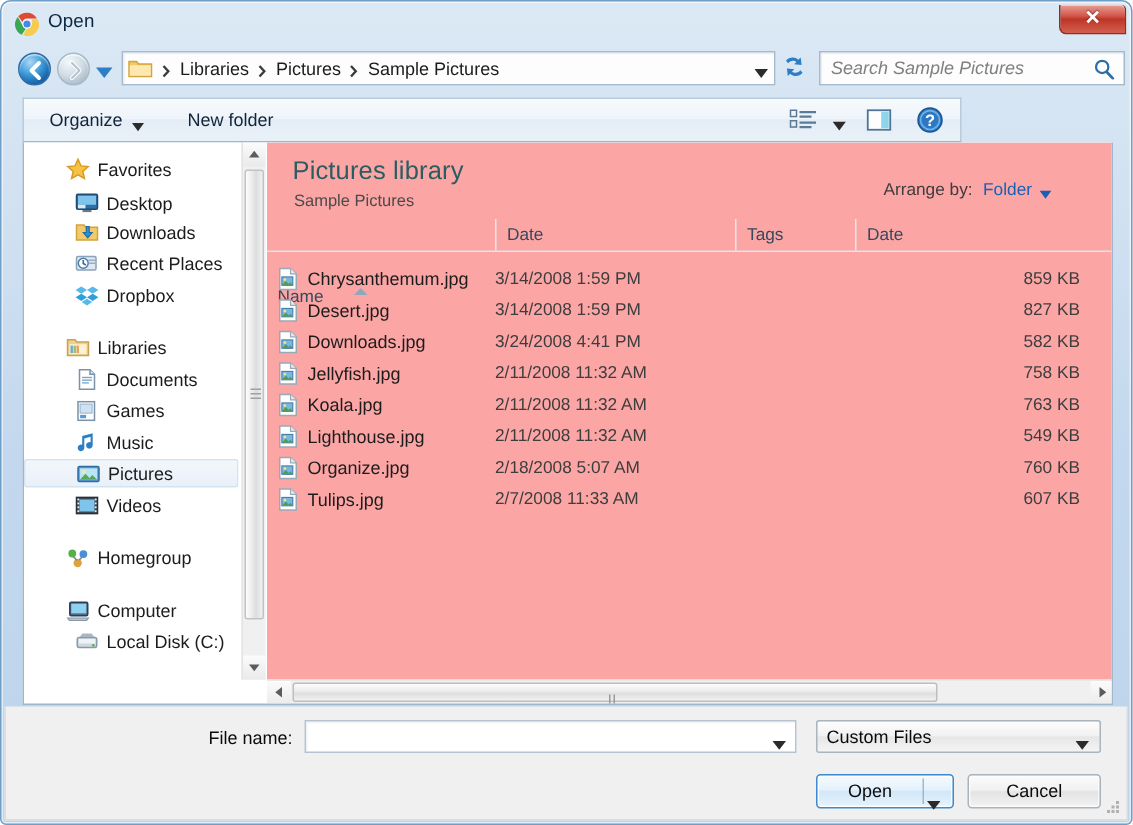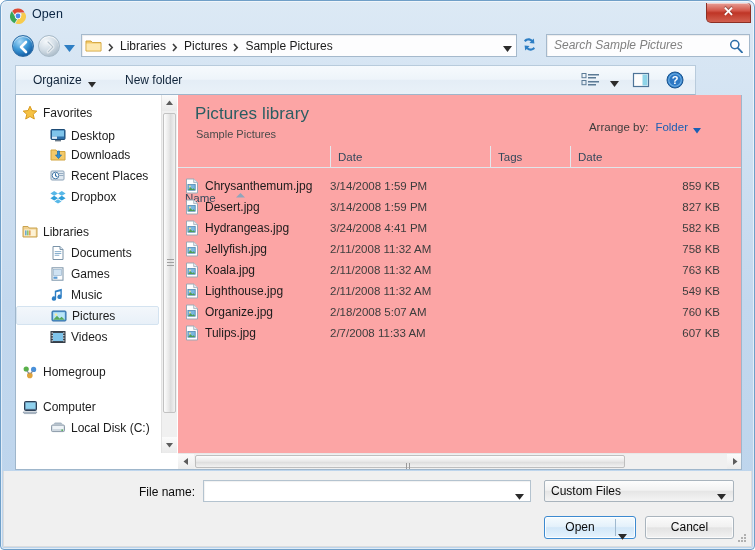--- a/index.html
+++ b/index.html
@@ -134,21 +134,21 @@
   }
   .search-icon {
     position: absolute; right: 6px; top: 4px;
     width: 14px; height: 14px;
   }
 
   
   .toolbar {
     position: absolute;
     left: 14px; top: 64px;
-    width: 681px; height: 30px;
+    width: 626px; height: 30px;
     background: linear-gradient(180deg,#f6fafd 0%,#eef4fa 48%,#e4edf6 49%,#e9f1f8 100%);
     border: 1px solid #b8cbdc;
     border-bottom: 1px solid #9fb6cb;
     box-sizing: border-box;
     padding-left: 24px;
   }
   .tbtn {
     position: absolute; top: 0; height: 28px;
     display: flex; align-items: center;
     font-size: 12px; color: #10243a;
@@ -189,21 +189,21 @@
   .nav-item {
     position: absolute;
     left: 0; height: 19px;
     width: 143px;
     display: flex; align-items: center;
     font-size: 12px;
     color: #1c1c1c;
     cursor: default;
     box-sizing: border-box;
   }
-  .nav-item.root { padding-left: 6px; }
+  .nav-item.root { padding-left: 28px; }
   .nav-item.child { padding-left: 34px; }
   .nav-item.selected {
     background: linear-gradient(180deg,#f3f7fb 0%,#e8f0f8 100%);
     border: 1px solid #d4e3f0;
     border-radius: 2px;
   }
   .nav-ico { width: 16px; height: 16px; margin-right: 5px; flex: 0 0 16px; position: relative; }
   .nav-lbl { white-space: nowrap; }
 
   .sb-vert {
@@ -771,21 +771,21 @@
           </div>
           <div class="row" style="top: 122px;">
             <div class="cell-name">
               <span class="file-ico"><svg width="14" height="16" viewBox="0 0 14 16">
                   <path d="M1.5 1h7.2l3.8 3.6V15H1.5Z" fill="#fefefe" stroke="#9aa9b6" stroke-width="1"></path>
                   <path d="M8.7 1v3.6h3.8" fill="#e4ebf1" stroke="#9aa9b6" stroke-width=".8"></path>
                   <rect x="2.9" y="6.6" width="7.3" height="5.6" fill="#7ab7e0" stroke="#3f7ba8" stroke-width=".7"></rect>
                   <circle cx="4.9" cy="8.4" r=".9" fill="#fde08a"></circle>
                   <path d="M3.1 12 5.6 9.3l1.8 2 1.2-1.1 1.5 1.8Z" fill="#4f9e50"></path>
                 </svg></span>
-              <span class="fname">Hydrangeas.jpg</span>
+              <span class="fname">Downloads.jpg</span>
             </div>
             <div class="cell-date">3/24/2008 4:41 PM</div>
             <div class="cell-size">582 KB</div>
           </div>
           <div class="row" style="top: 143px;">
             <div class="cell-name">
               <span class="file-ico"><svg width="14" height="16" viewBox="0 0 14 16">
                   <path d="M1.5 1h7.2l3.8 3.6V15H1.5Z" fill="#fefefe" stroke="#9aa9b6" stroke-width="1"></path>
                   <path d="M8.7 1v3.6h3.8" fill="#e4ebf1" stroke="#9aa9b6" stroke-width=".8"></path>
                   <rect x="2.9" y="6.6" width="7.3" height="5.6" fill="#7ab7e0" stroke="#3f7ba8" stroke-width=".7"></rect>

